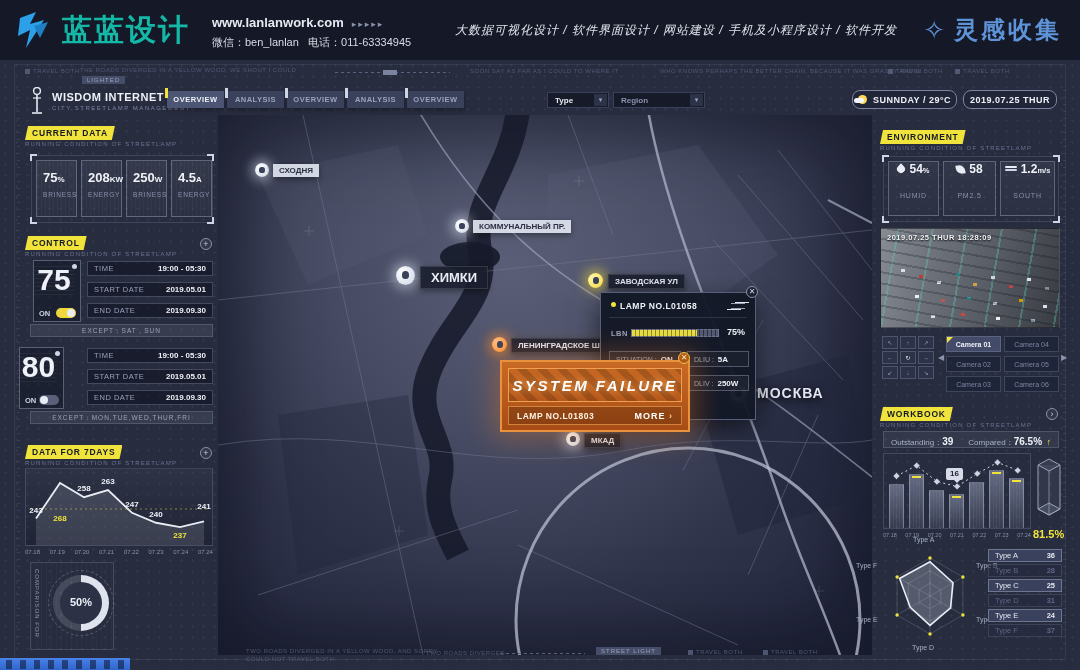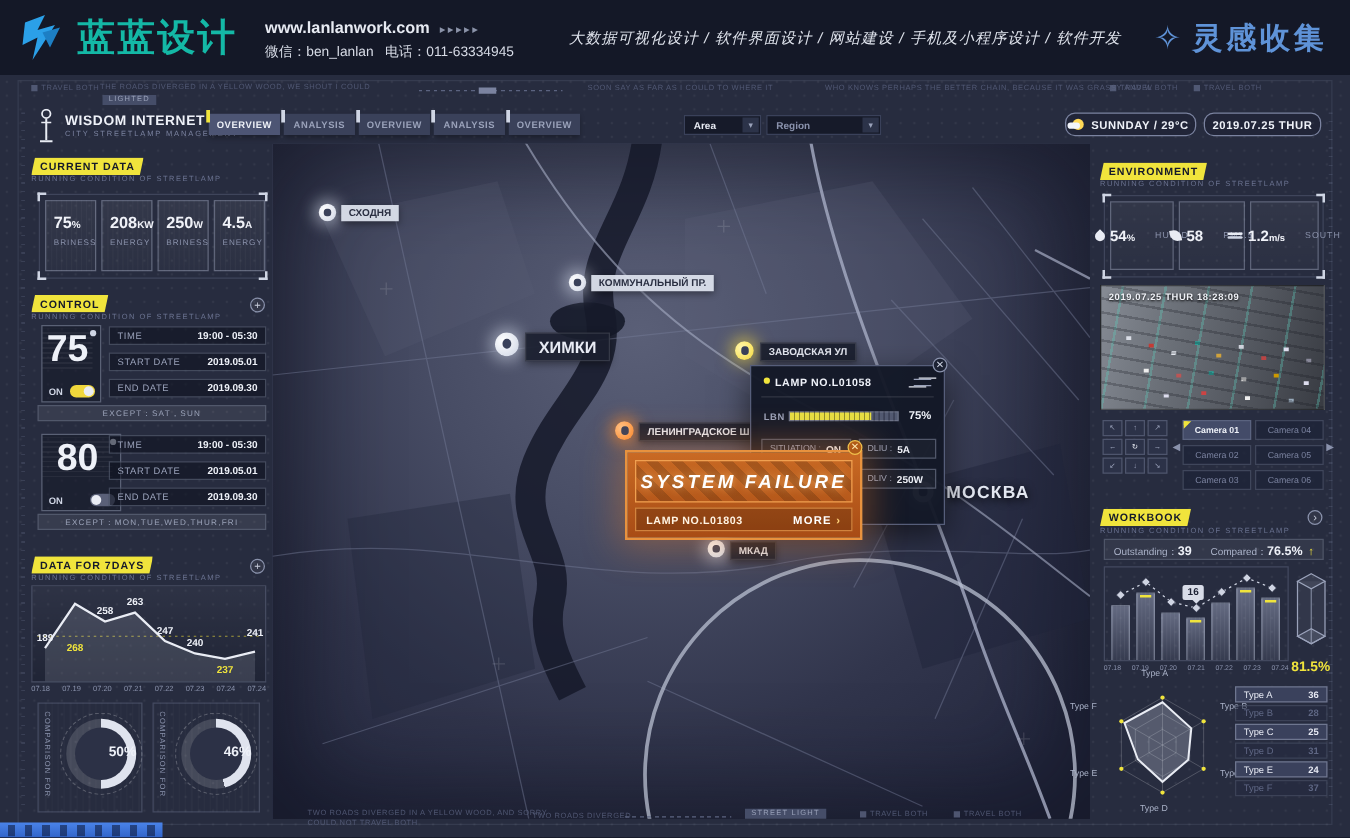--- a/index.html
+++ b/index.html
@@ -79,21 +79,21 @@
   .wkv{position:absolute;color:#eef1f8;font-size:8px;font-weight:bold;width:20px;text-align:center;}
   .wkv.hi{color:#f0e43c;}
   .wkx{position:absolute;display:flex;justify-content:space-between;color:#8a92ac;font-size:6px;}
 
   
   .gbox{position:absolute;border:1px solid rgba(150,160,190,.25);background:repeating-linear-gradient(90deg,rgba(255,255,255,.025) 0 1px,transparent 1px 5px);}
   .gbox .vl{position:absolute;left:3px;top:6px;writing-mode:vertical-rl;color:#8a92ac;font-size:6px;letter-spacing:1px;}
   .gring{position:absolute;left:22px;top:12px;width:56px;height:56px;border-radius:50%;}
   .gring::before{content:"";position:absolute;inset:7px;border-radius:50%;background:#2c3146;}
   .gring::after{content:"";position:absolute;inset:-5px;border:1px dashed rgba(255,255,255,.22);border-radius:50%;}
-  .gval{position:absolute;left:22px;top:33px;width:56px;text-align:right;color:#eef1f8;font-size:11px;font-weight:bold;z-index:2;}
+  .gval{position:absolute;left:22px;top:33px;width:56px;text-align:center;color:#eef1f8;font-size:11px;font-weight:bold;z-index:2;}
 
   
   .map{position:absolute;left:218px;top:55px;width:654px;height:540px;background:radial-gradient(circle at 45% 28%,#5a5f77 0%,#474c64 32%,#31354c 62%,#252940 88%);box-shadow:inset 0 0 70px 25px rgba(10,12,24,.5);}
   .pin{position:absolute;border-radius:50%;background:radial-gradient(circle at 35% 35%,#ffffff,#cdd4e4);box-shadow:0 0 12px 4px rgba(235,242,255,.45);}
   .pin::after{content:"";position:absolute;left:30%;top:25%;width:40%;height:45%;border-radius:45%;background:#3a415a;}
   .pin.yellow{background:radial-gradient(circle at 35% 35%,#fff6b0,#ffe23c);box-shadow:0 0 12px 4px rgba(255,226,60,.5);}
   .pin.orange{background:radial-gradient(circle at 35% 35%,#ffc48a,#ff8a2a);box-shadow:0 0 12px 4px rgba(255,138,42,.55);}
   .plab{position:absolute;font-weight:bold;padding:2px 6px;white-space:nowrap;font-size:8px;}
   .plab.light{background:rgba(222,227,238,.93);color:#2a2f42;box-shadow:0 2px 6px rgba(0,0,0,.4);}
   .plab.dark{background:rgba(26,30,46,.9);color:#e8ebf4;border:1px solid rgba(255,255,255,.12);box-shadow:0 2px 6px rgba(0,0,0,.4);}
@@ -120,21 +120,21 @@
 
   .fail{position:absolute;background:linear-gradient(180deg,#c96a24,#a84c15);border:2px solid #e8923e;box-shadow:0 0 28px 6px rgba(230,120,40,.38);z-index:5;}
   .fail .inner{position:absolute;left:6px;right:6px;top:6px;height:34px;border:1px solid #f0a050;background:repeating-linear-gradient(45deg,rgba(0,0,0,.16) 0 7px,transparent 7px 14px);display:flex;align-items:center;justify-content:center;}
   .fail .ft{color:#fff;font-size:15px;font-weight:bold;font-style:italic;letter-spacing:2.5px;text-shadow:0 0 8px rgba(255,200,120,.8);white-space:nowrap;}
   .fail .brow{position:absolute;left:6px;right:6px;bottom:5px;height:19px;border:1px solid rgba(240,160,80,.7);background:rgba(0,0,0,.18);display:flex;align-items:center;justify-content:space-between;padding:0 8px;}
   .fail .lamp{color:#fff3e2;font-size:8.5px;font-weight:bold;letter-spacing:.5px;}
   .fail .more{color:#fff;font-size:9px;font-weight:bold;letter-spacing:1px;}
   .fail .more b{color:#ffd27a;}
 
   
-  .envbox{position:absolute;border:1px solid rgba(185,195,220,.35);background:linear-gradient(180deg,rgba(255,255,255,.05),rgba(255,255,255,.02));display:flex;flex-direction:row;align-items:center;justify-content:center;gap:16px;}
+  .envbox{position:absolute;border:1px solid rgba(185,195,220,.35);background:linear-gradient(180deg,rgba(255,255,255,.05),rgba(255,255,255,.02));display:flex;flex-direction:column;align-items:center;justify-content:flex-start;gap:16px;}
   .envbox .top{display:flex;align-items:center;gap:4px;color:#f0f2f8;font-size:12px;font-weight:bold;}
   .envbox .u{font-size:7.5px;}
   .envbox .n{color:#8a92ab;font-size:7px;letter-spacing:.8px;}
   .i-drop{width:8px;height:8px;background:#e9ecf4;border-radius:0 50% 50% 50%;transform:rotate(45deg);}
   .i-leaf{width:9px;height:9px;background:#e9ecf4;border-radius:0 70% 0 70%;transform:rotate(-10deg);}
   .i-wind{width:12px;height:8px;position:relative;}
   .i-wind::before{content:"";position:absolute;left:0;top:1px;width:12px;height:2px;background:#e9ecf4;border-radius:1px;box-shadow:0 3px 0 0 #cfd5e4,0 6px 0 -1px #9aa2ba;}
 
   .camimg{position:absolute;background:linear-gradient(105deg,#868b94 0%,#6d727a 30%,#565a62 62%,#383b42 100%);overflow:hidden;border:1px solid rgba(0,0,0,.4);}
   .camimg::before{content:"";position:absolute;inset:0;background:repeating-linear-gradient(100deg,transparent 0 16px,rgba(94,200,184,.35) 16px 18px,transparent 18px 34px);}
@@ -240,21 +240,21 @@
       </div>
     <div class="tab" style="left:347px;">
         <i class="notch"></i>
         <span>ANALYSIS</span>
       </div>
     <div class="tab" style="left:407px;">
         <i class="notch"></i>
         <span>OVERVIEW</span>
       </div>
     <div class="select" style="left:547px;width:62px;">
-        <span>Area</span>
+        <span>Type</span>
         <span class="dd">▾</span>
       </div>
     <div class="select" style="left:613px;width:92px;color:#8a92ac;">
         <span>Region</span>
         <span class="dd">▾</span>
       </div>
     <div class="wbox" style="left:852px;width:105px;">
         <span class="sun"></span>
         <span>SUNNDAY / 29°C</span>
       </div>
@@ -407,21 +407,21 @@
     <div class="crow" style="left:87px;top:222px;width:126px;">
         <span class="l">START DATE</span>
         <span class="v">2019.05.01</span>
       </div>
     <div class="crow" style="left:87px;top:243px;width:126px;">
         <span class="l">END DATE</span>
         <span class="v">2019.09.30</span>
       </div>
     <div class="exbar" style="left:30px;top:264px;width:183px;">EXCEPT：SAT，SUN</div>
 
-    <div class="numbox" style="left:33px;top:287px;width:64px;height:62px;">
+    <div class="numbox" style="left:19px;top:287px;width:45px;height:62px;">
       <span class="big">80</span>
         <i class="lampdot"></i>
       <div class="onrow">
           <span>ON</span>
           <span class="toggle">
             <i></i>
           </span>
         </div>
     </div>
     <div class="crow" style="left:87px;top:288px;width:126px;">
@@ -441,21 +441,21 @@
     <span class="plabel-y" style="left:25px;top:385px;">DATA FOR 7DAYS</span>
     <span class="psub" style="left:25px;top:400px;">RUNNING CONDITION OF STREETLAMP</span>
     <span class="circ" style="left:200px;top:387px;">+</span>
     <div class="wkwrap" style="left:25px;top:408px;width:188px;height:78px;">
       <svg id="wk-svg" width="188" height="78" viewBox="0 0 188 78" style="position:absolute;inset:0;">
         <line x1="4" y1="40" x2="184" y2="40" stroke="#d8c93a" stroke-width="0.8" stroke-dasharray="2,3" opacity="0.7"></line>
         <polygon id="wk-area" fill="rgba(220,226,240,0.14)" points="10,49.5 34,14 58,28.2 82,21.1 106,43.82 130,53.76 154,58.019999999999996 178,52.339999999999996 178,76 10,76"></polygon>
         <polyline id="wk-line" fill="none" stroke="#e9ecf4" stroke-width="1.8" points="10,49.5 34,14 58,28.2 82,21.1 106,43.82 130,53.76 154,58.019999999999996 178,52.339999999999996"></polyline>
       </svg>
       <div id="wk-labels" style="position:absolute;inset:0;">
-          <span class="wkv" style="left: 0px; top: 36.5px;">189</span>
+          <span class="wkv" style="left: 0px; top: 36.5px;">243</span>
           <span class="wkv hi" style="left: 24px; top: 1px; margin-top: 44px;">268</span>
           <span class="wkv" style="left: 48px; top: 15.2px;">258</span>
           <span class="wkv" style="left: 72px; top: 8.1px;">263</span>
           <span class="wkv" style="left: 96px; top: 30.82px;">247</span>
           <span class="wkv" style="left: 120px; top: 40.76px;">240</span>
           <span class="wkv hi" style="left: 144px; top: 62.02px;">237</span>
           <span class="wkv" style="left: 168px; top: 33px;">241</span>
         </div>
     </div>
     <div class="wkx" id="wk-x" style="left:25px;top:489px;width:188px;">
@@ -466,25 +466,20 @@
         <span>07.22</span>
         <span>07.23</span>
         <span>07.24</span>
         <span>07.24</span>
       </div>
 
     <div class="gbox" style="left:30px;top:502px;width:84px;height:88px;">
       <span class="vl">COMPARISON FOR</span>
       <span class="gring" style="background: conic-gradient(rgb(223, 227, 238) 0deg, rgb(223, 227, 238) 180deg, rgba(255, 255, 255, 0.14) 180deg, rgba(255, 255, 255, 0.14) 360deg);"></span>
       <span class="gval">50%</span>
-    </div>
-    <div class="gbox" style="left:122px;top:502px;width:86px;height:88px;">
-      <span class="vl">COMPARISON FOR</span>
-      <span class="gring" style="background: conic-gradient(rgb(223, 227, 238) 0deg, rgb(223, 227, 238) 165.6deg, rgba(255, 255, 255, 0.14) 165.6deg, rgba(255, 255, 255, 0.14) 360deg);"></span>
-      <span class="gval">46%</span>
     </div>
 
     <span class="plabel-y" style="left:880px;top:70px;">ENVIRONMENT</span>
     <span class="psub" style="left:880px;top:85px;">RUNNING CONDITION OF STREETLAMP</span>
     <div class="gframe" style="left:883px;top:96px;width:176px;height:66px;">
         <i class="tl"></i>
         <i class="tr"></i>
         <i class="bl"></i>
         <i class="br"></i>
       </div>

